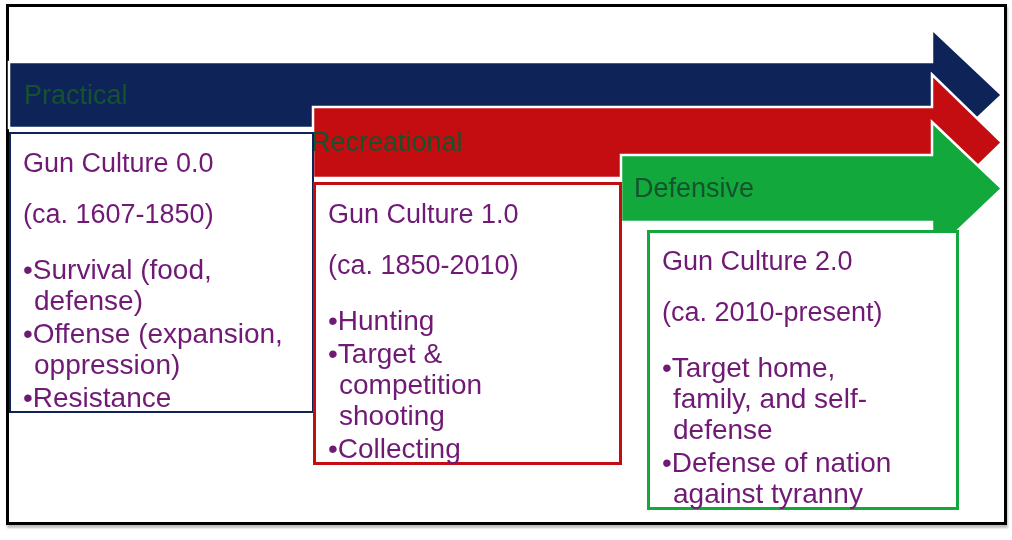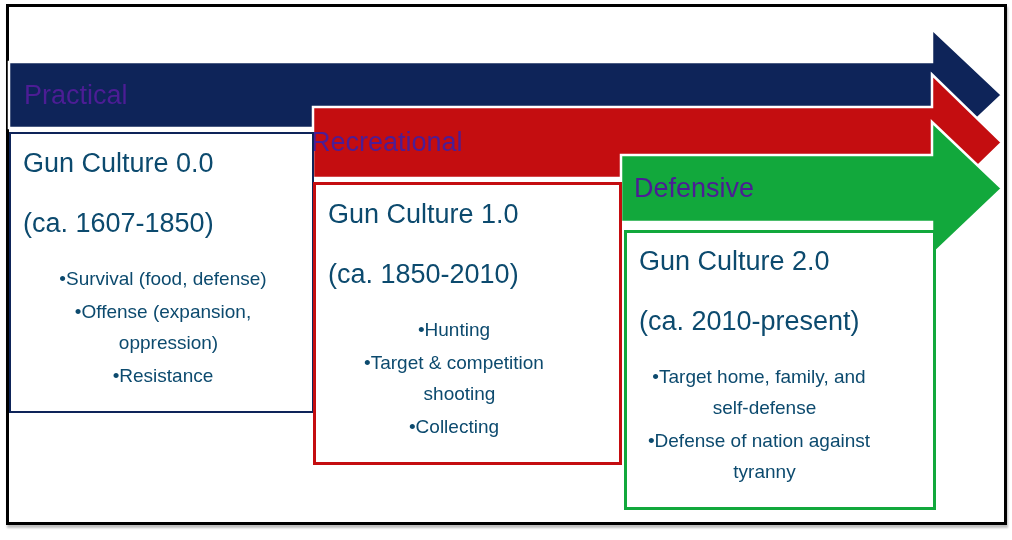--- a/index.html
+++ b/index.html
@@ -11,46 +11,46 @@
   }
   .frame {
     position:absolute; left:6px; top:4px; width:1001px; height:521px;
     border:3px solid #000000; box-sizing:border-box; background:#ffffff;
     box-shadow:1px 3px 2px rgba(0,0,0,0.25);
   }
   svg.arrows { position:absolute; left:0; top:0; width:1012px; height:540px; }
   svg.arrows polygon { stroke:#ffffff; stroke-width:2.5; stroke-linejoin:miter; }
 
   .banner-label {
-    position:absolute; color:#4c1d95; font-size:27px; white-space:nowrap;
+    position:absolute; color:#14532d; font-size:27px; white-space:nowrap;
     display:flex; align-items:center;
   }
   .lbl-practical    { left:24px;  top:62px;  height:66px; }
   .lbl-recreational { left:311px; top:107px; height:71px; }
   .lbl-defensive    { left:634px; top:155px; height:67px; }
 
   .detail-box {
     position:absolute; background:#ffffff; box-sizing:border-box;
-    color:#0c4a6e;
+    color:#701a75;
   }
   .box-practical {
     left:9px; top:132px; width:305px; height:281px;
     border:2px solid #0e2459; padding:14px 10px 10px 12px;
   }
   .box-recreational {
     left:313px; top:182px; width:309px; height:283px;
     border:3px solid #c40d10; padding:14px 8px 10px 12px;
   }
   .box-defensive {
-    left:624px; top:230px; width:312px; height:280px;
+    left:647px; top:230px; width:312px; height:280px;
     border:3px solid #12a83c; padding:13px 10px 10px 12px;
   }
   .heading { font-size:27px; line-height:30px; white-space:nowrap; }
-  .era     { font-size:27px; line-height:30px; margin-top:30px; white-space:nowrap; }
-  .bullets { margin-top:25px; font-size:19px; line-height:31px;text-align:center; }
+  .era     { font-size:27px; line-height:30px; margin-top:21px; white-space:nowrap; }
+  .bullets { margin-top:25px; font-size:28px; line-height:31px; }
   .box-recreational .bullets { width:252px; }
   .box-practical .bullets    { width:280px; }
   .box-defensive .bullets    { width:240px; }
   .bullet  { padding-left:11px; text-indent:-11px; }
   .bullet + .bullet { margin-top:2px; }
   .dot { display:inline; }
 </style>
 </head>
 <body>
 

